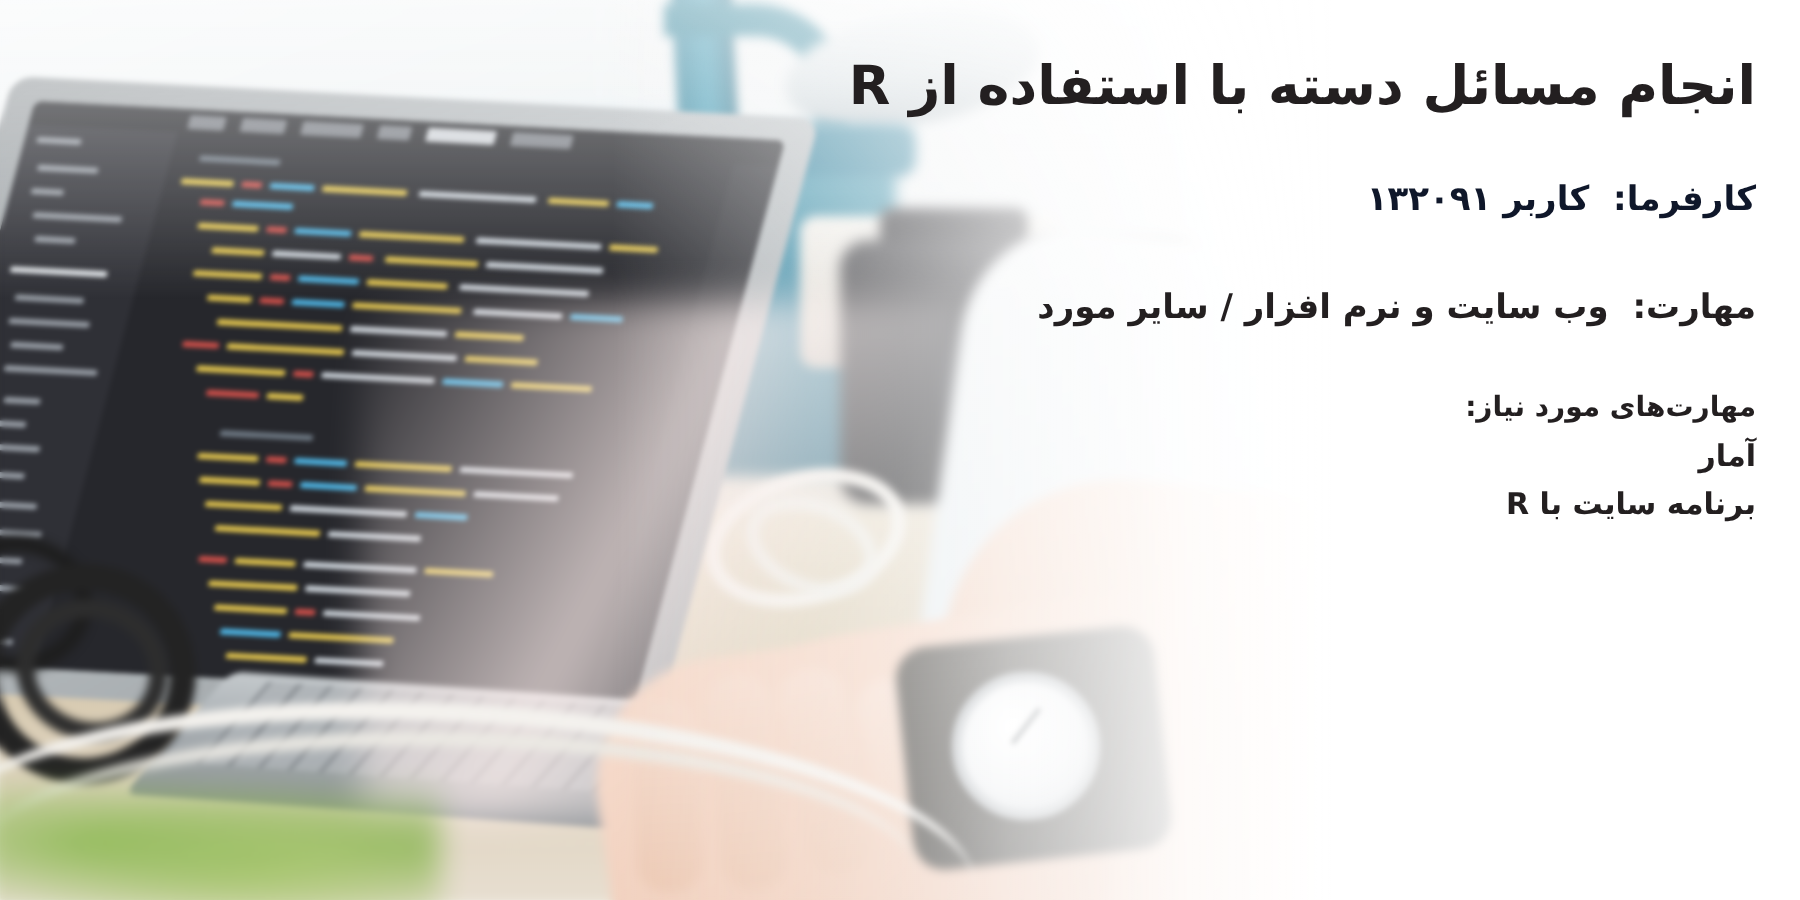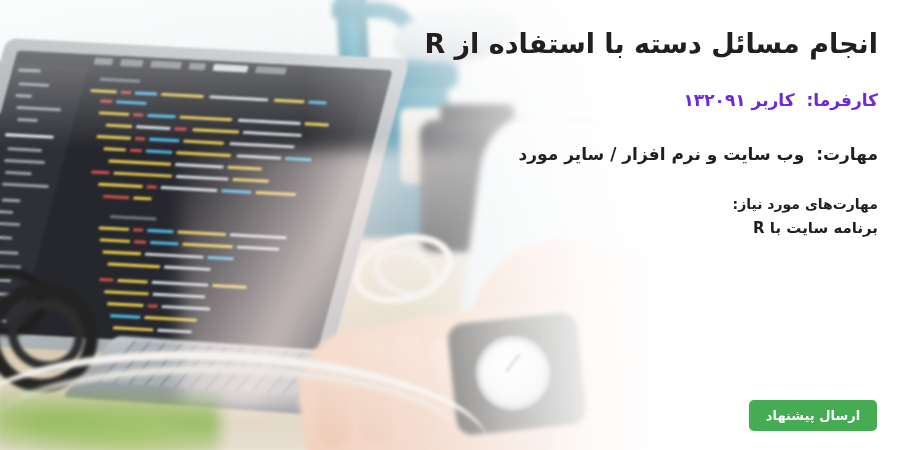--- a/index.html
+++ b/index.html
@@ -516,21 +516,21 @@
     color: #231f20;
     line-height: 1.25;
     white-space: nowrap;
   }
 
   .meta-employer {
     position: absolute;
     right: 0; top: 90px;
     font-size: 17px;
     font-weight: bold;
-    color: #6d28d9;
+    color: #0f172a;
     white-space: nowrap;
   }
   .meta-category {
     position: absolute;
     right: 0; top: 144px;
     font-size: 17px;
     font-weight: bold;
     color: #231f20;
     white-space: nowrap;
   }
@@ -807,21 +807,21 @@
       <span class="meta-value">کاربر ۱۳۲۰۹۱</span>
     </div>
 
     <div class="meta-category">
       <span class="meta-label">مهارت:</span>
       <span class="meta-value">وب سایت و نرم افزار / سایر مورد</span>
     </div>
 
     <div class="skills">
       <div class="skills-title">مهارت‌های مورد نیاز:</div>
+      <div class="skill-item">آمار</div>
       <div class="skill-item">برنامه سایت با R</div>
     </div>
 
   </div>
 
-  <button class="cta">ارسال پیشنهاد</button>
 
 
 </div>
 
 </body></html>

